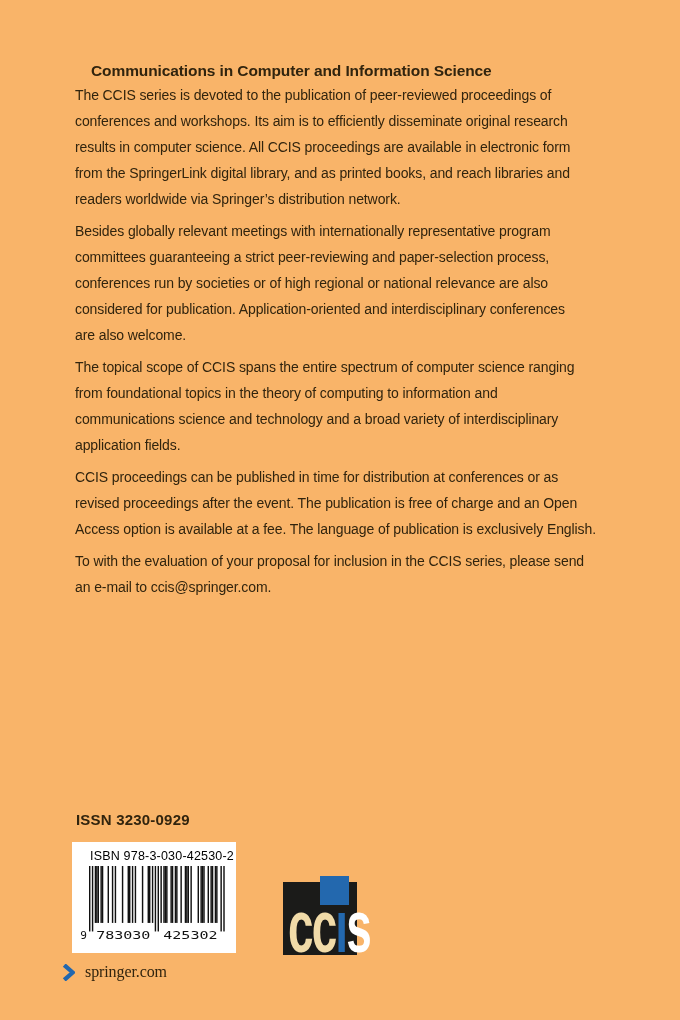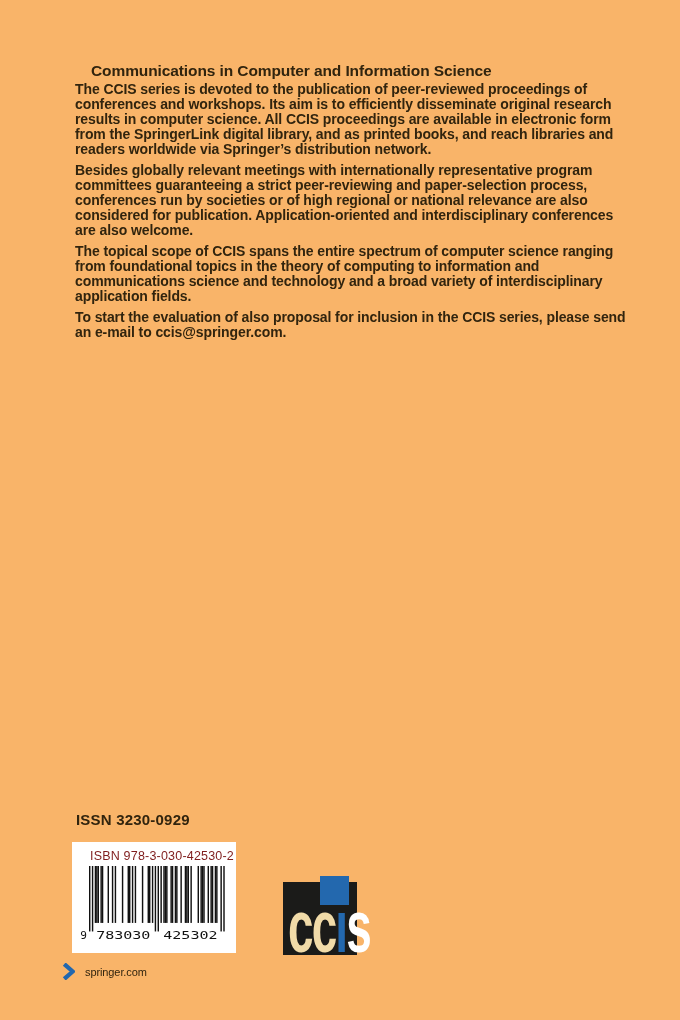--- a/index.html
+++ b/index.html
@@ -14,56 +14,55 @@
   .series-title {
     position:absolute; left:75px; top:46px;
     font-size:15.5px; font-weight:700; letter-spacing:-0.1px;
     margin:16px;
   }
   .body-text {
     position:absolute; left:75px; top:82px; width:600px;
   }
   .body-text p {
     margin:0 0 6px 0;
-    font-size:14px; line-height:15px; letter-spacing:-0.1px;
+    font-size:14px; line-height:26px; letter-spacing:-0.1px;
     white-space:pre-line;
-    font-weight:bold;
   }
   .issn {
     position:absolute; left:76px; top:811px;
     font-size:15px; font-weight:600; letter-spacing:0.2px;
   }
   .barcode-box {
     position:absolute; left:72px; top:842px;
     width:164px; height:111px; background:#ffffff;
   }
   .isbn-text {
     margin-top:7px; text-align:center;
-    font-size:12.5px; color:#7f1d1d; letter-spacing:0.2px;padding-left:16px;
+    font-size:12.5px; color:#000000; letter-spacing:0.2px;padding-left:16px;
   }
   .ean-svg { display:block; margin:3px auto 0 auto; width:150px; height:74px; }
   .ean-svg rect { fill:#111; }
   .ean-svg text {
     font-family:"DejaVu Sans Mono", monospace;
     fill:#111; font-size:7.8px;
   }
   .ccis-logo { position:absolute; left:283px; top:876px; width:115px; height:80px; }
   .ccis-square { position:absolute; left:0; top:6px; width:74px; height:73px; }
   .ccis-dot { position:absolute; left:37px; top:0; width:29px; height:29px; }
   .ccis-letters {
     position:absolute; left:5px; bottom:-8px;
     transform:scaleX(0.62); transform-origin:0 100%;
     font-size:74px; font-weight:700; line-height:1; letter-spacing:-3px;
     white-space:nowrap;
   }
   .footer {
     position:absolute; left:62px; top:963px;
     display:flex; align-items:center; gap:10px;
   }
-  .footer-site { font-size:11px; letter-spacing:-0.1px; }
+  .footer-site { font-size:16px; letter-spacing:-0.1px;font-family:Liberation Serif, serif; }
 </style>
 </head>
 <body>
 
 <div class="cover">
 
   <h1 class="series-title">Communications in Computer and Information Science</h1>
 
   <div class="body-text">
     <p>The CCIS series is devoted to the publication of peer-reviewed proceedings of
@@ -73,21 +72,24 @@
 readers worldwide via Springer’s distribution network.</p>
     <p>Besides globally relevant meetings with internationally representative program
 committees guaranteeing a strict peer-reviewing and paper-selection process,
 conferences run by societies or of high regional or national relevance are also
 considered for publication. Application-oriented and interdisciplinary conferences
 are also welcome.</p>
     <p>The topical scope of CCIS spans the entire spectrum of computer science ranging
 from foundational topics in the theory of computing to information and
 communications science and technology and a broad variety of interdisciplinary
 application fields.</p>
-    <p>To start the evaluation of also proposal for inclusion in the CCIS series, please send
+    <p>CCIS proceedings can be published in time for distribution at conferences or as
+revised proceedings after the event. The publication is free of charge and an Open
+Access option is available at a fee. The language of publication is exclusively English.</p>
+    <p>To with the evaluation of your proposal for inclusion in the CCIS series, please send
 an e-mail to ccis@springer.com.</p>
   </div>
 
   <div class="issn">ISSN 3230-0929</div>
 
   <div class="barcode-box">
     <div class="isbn-text">ISBN 978-3-030-42530-2</div>
     <svg class="ean-svg" viewBox="0 0 105 52" preserveAspectRatio="none">
       <g id="ean-bars">
           <rect x="7" y="0" width="1" height="46"></rect>

